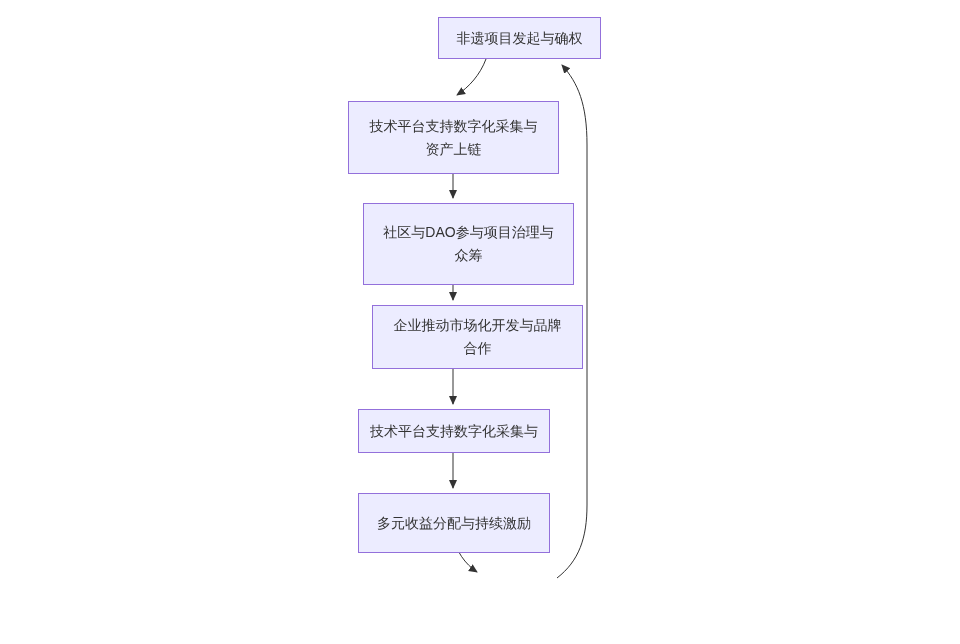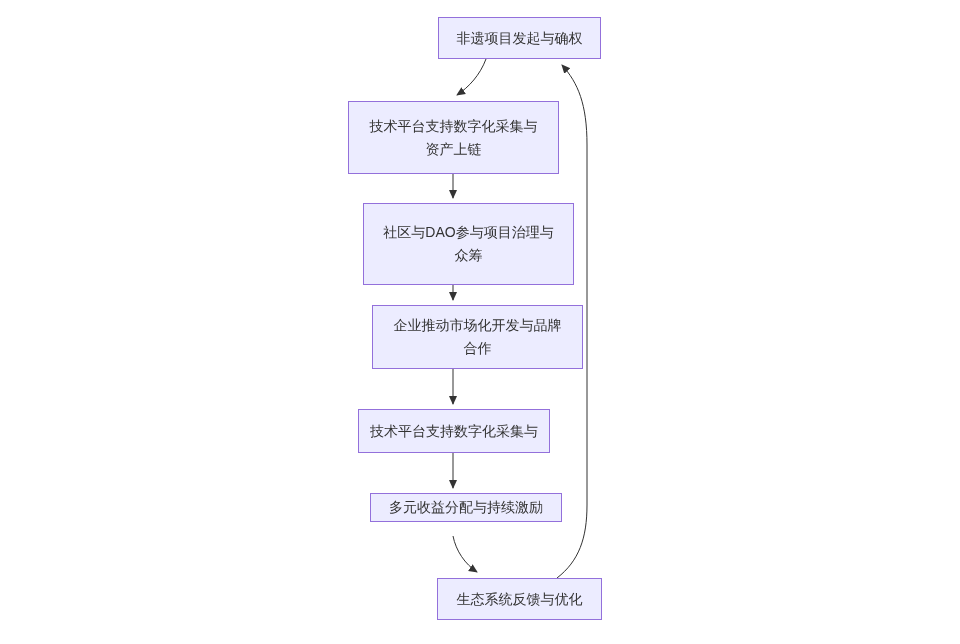--- a/index.html
+++ b/index.html
@@ -36,21 +36,21 @@
     align-items: center;
     justify-content: center;
     text-align: center;
     white-space: nowrap;
   }
   .node-start      { left: 438px; top: 17px;  width: 163px; height: 42px; }
   .node-tech       { left: 348px; top: 101px; width: 211px; height: 73px; }
   .node-dao        { left: 363px; top: 203px; width: 211px; height: 82px; }
   .node-enterprise { left: 348px; top: 305px; width: 211px; height: 64px; margin-left: 24px; }
   .node-gov        { left: 358px; top: 409px; width: 192px; height: 44px; }
-  .node-revenue    { left: 358px; top: 493px; width: 192px; height: 29px; margin-left: 12px; }
+  .node-revenue    { left: 358px; top: 493px; width: 192px; height: 60px; }
   .node-eco        { left: 437px; top: 578px; width: 165px; height: 42px; }
 </style>
 </head>
 <body>
 
 <div class="canvas">
 
   <svg class="edges" width="960" height="644" viewBox="0 0 960 644" xmlns="http://www.w3.org/2000/svg">
     <defs>
       <marker id="arrow" markerWidth="10" markerHeight="10" refX="8" refY="5" orient="auto" markerUnits="userSpaceOnUse">
@@ -93,17 +93,14 @@
   </div>
 
   <div class="node node-gov">
     <span>技术平台支持数字化采集与</span>
   </div>
 
   <div class="node node-revenue">
     <span>多元收益分配与持续激励</span>
   </div>
 
-  <div class="node node-eco">
-    <span>生态系统反馈与优化</span>
-  </div>
 
 </div>
 
 </body></html>

